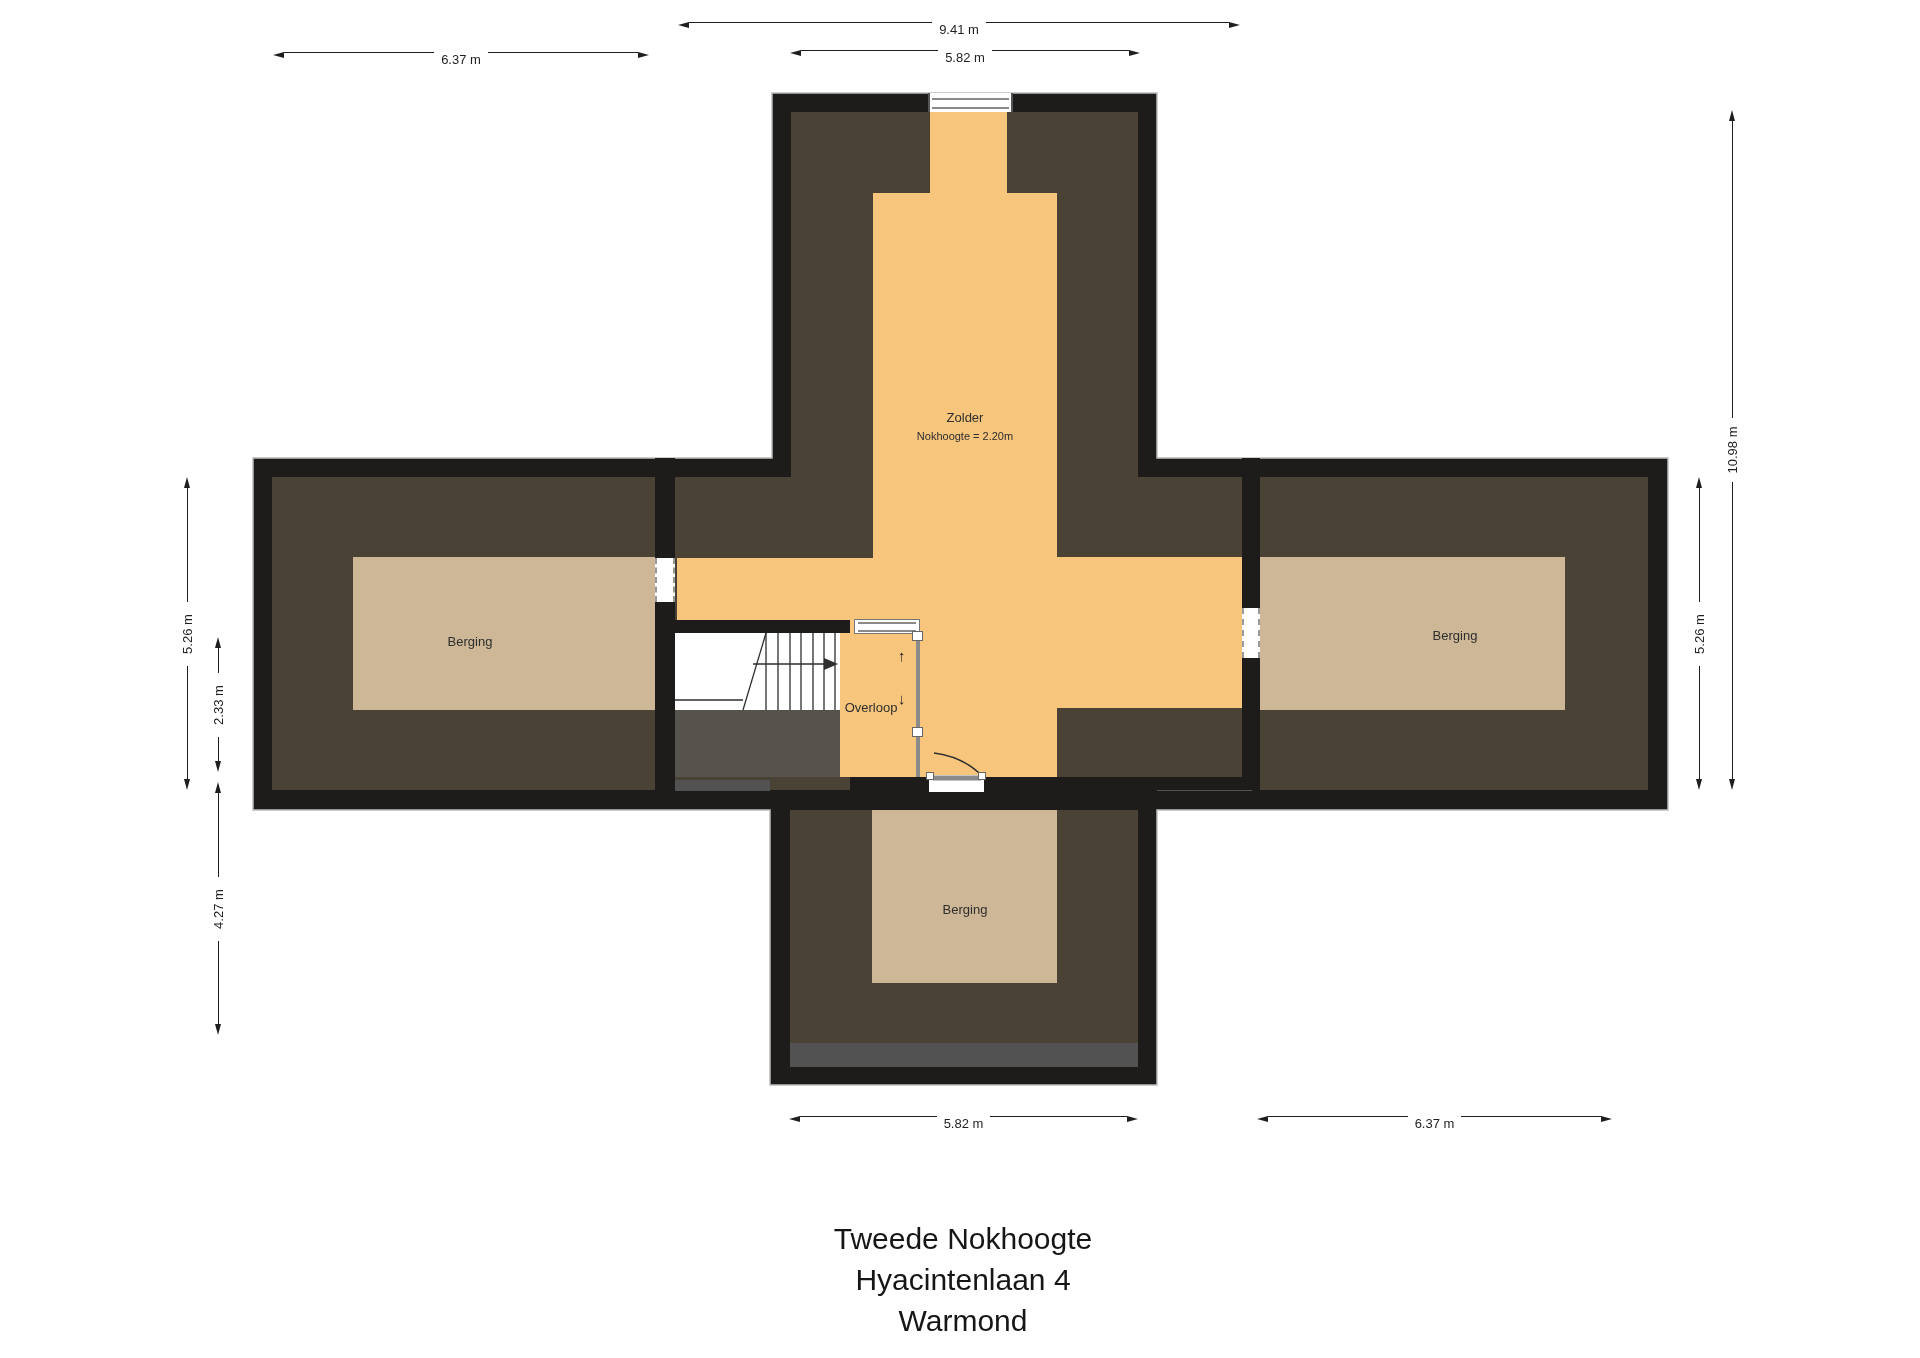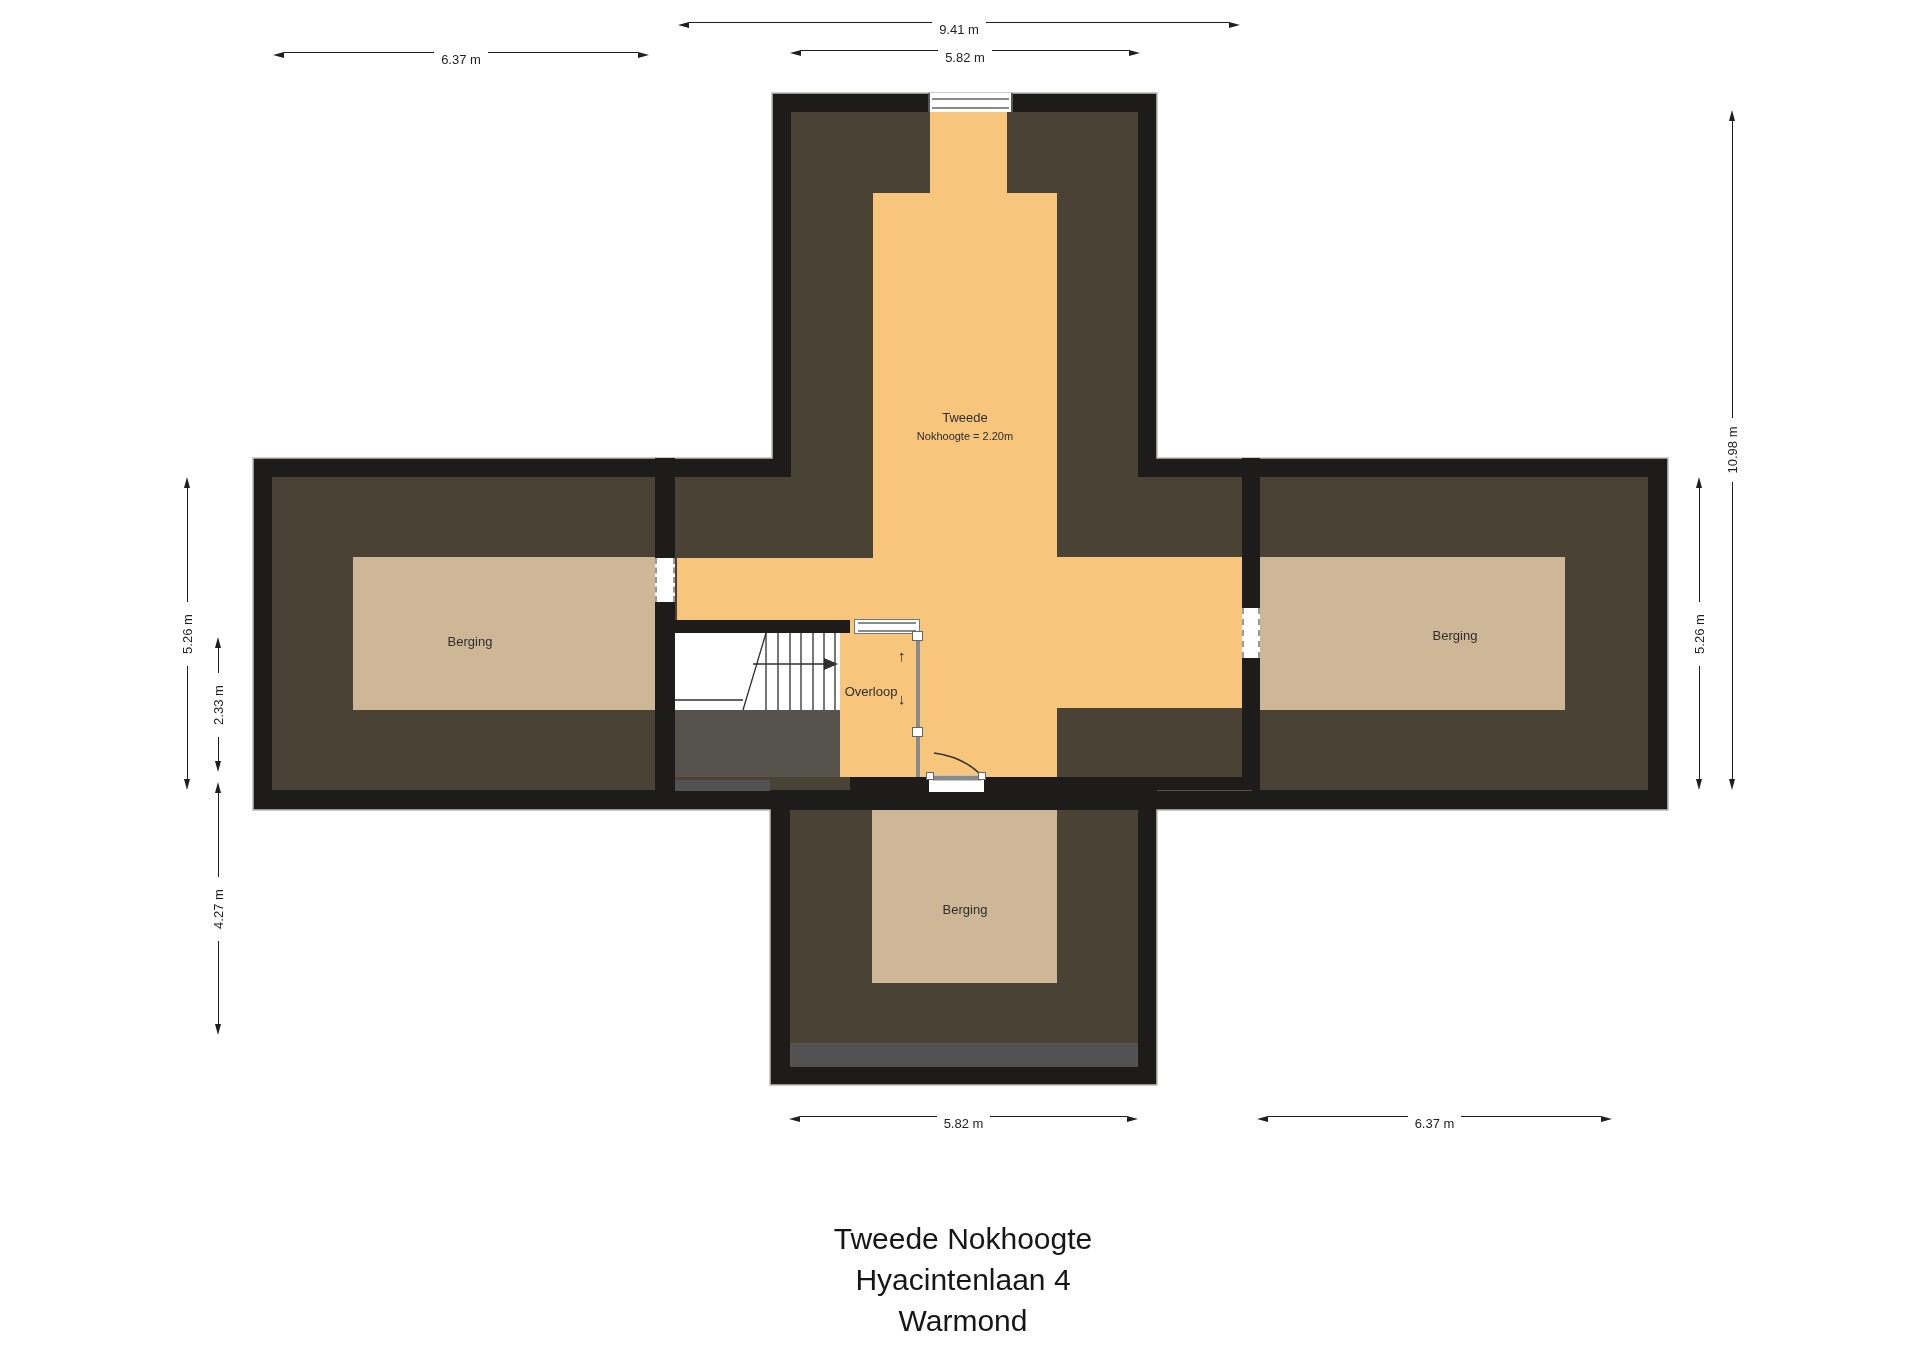--- a/index.html
+++ b/index.html
@@ -118,23 +118,23 @@
   </svg>
 
   <div class="abs slideline" style="left:916px;top:633px;width:4px;height:144px"></div>
   <span class="capsq" style="left:912px;top:631px;width:11px;height:10px"></span>
   <span class="capsq" style="left:912px;top:727px;width:11px;height:10px"></span>
   <span class="capsq" style="left:926px;top:772px;width:8px;height:8px"></span>
   <span class="capsq" style="left:978px;top:772px;width:8px;height:8px"></span>
   <span class="stair-arrow" style="left:898px;top:648px">↑</span>
   <span class="stair-arrow" style="left:898px;top:691px">↓</span>
 
-  <span class="room-label" style="left:965px;top:417px">Tweede</span>
+  <span class="room-label" style="left:965px;top:417px">Zolder</span>
   <span class="room-note" style="left:965px;top:436px">Nokhoogte = 2.20m</span>
-  <span class="room-label" style="left:871px;top:691px">Overloop</span>
+  <span class="room-label" style="left:871px;top:707px">Overloop</span>
   <span class="room-label" style="left:470px;top:641px">Berging</span>
   <span class="room-label" style="left:1455px;top:635px">Berging</span>
   <span class="room-label" style="left:965px;top:909px">Berging</span>
 
   <div class="dim-h" style="left:678px;top:29px;width:562px">
     <i class="ah l"></i>
       <i class="ln"></i>
     <span class="dlab">9.41 m</span>
     <i class="ln"></i>
       <i class="ah r"></i>

